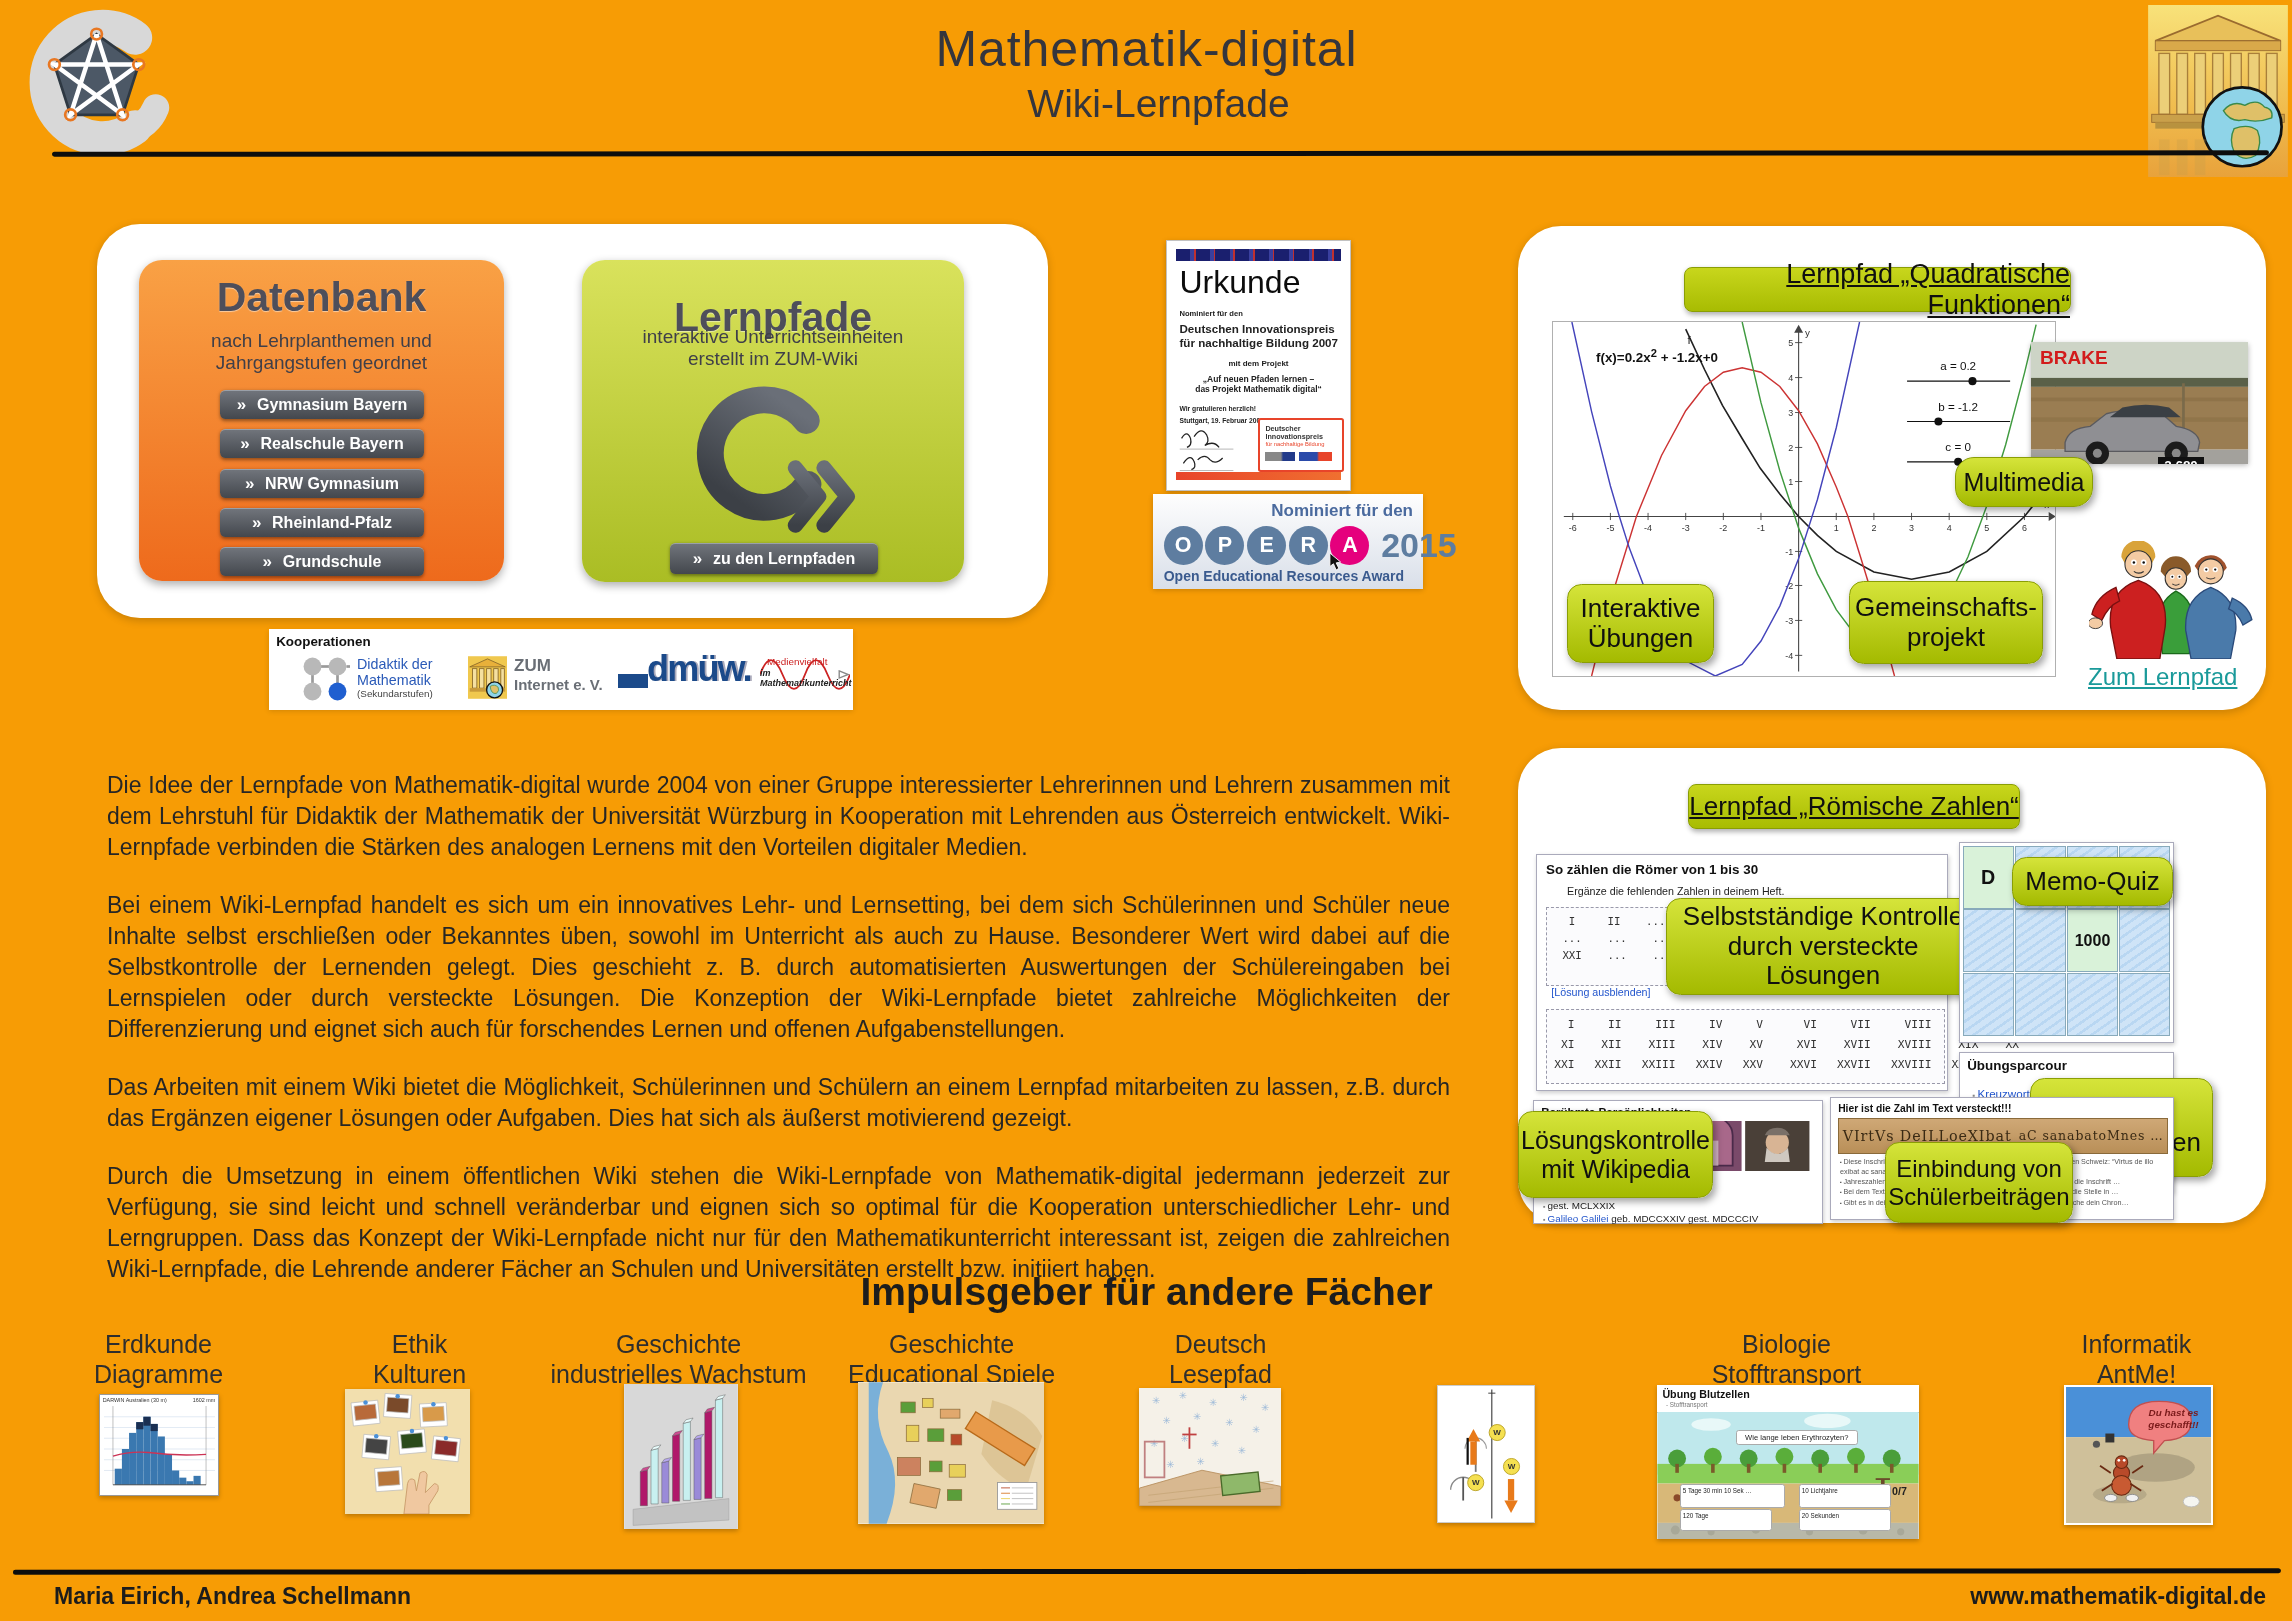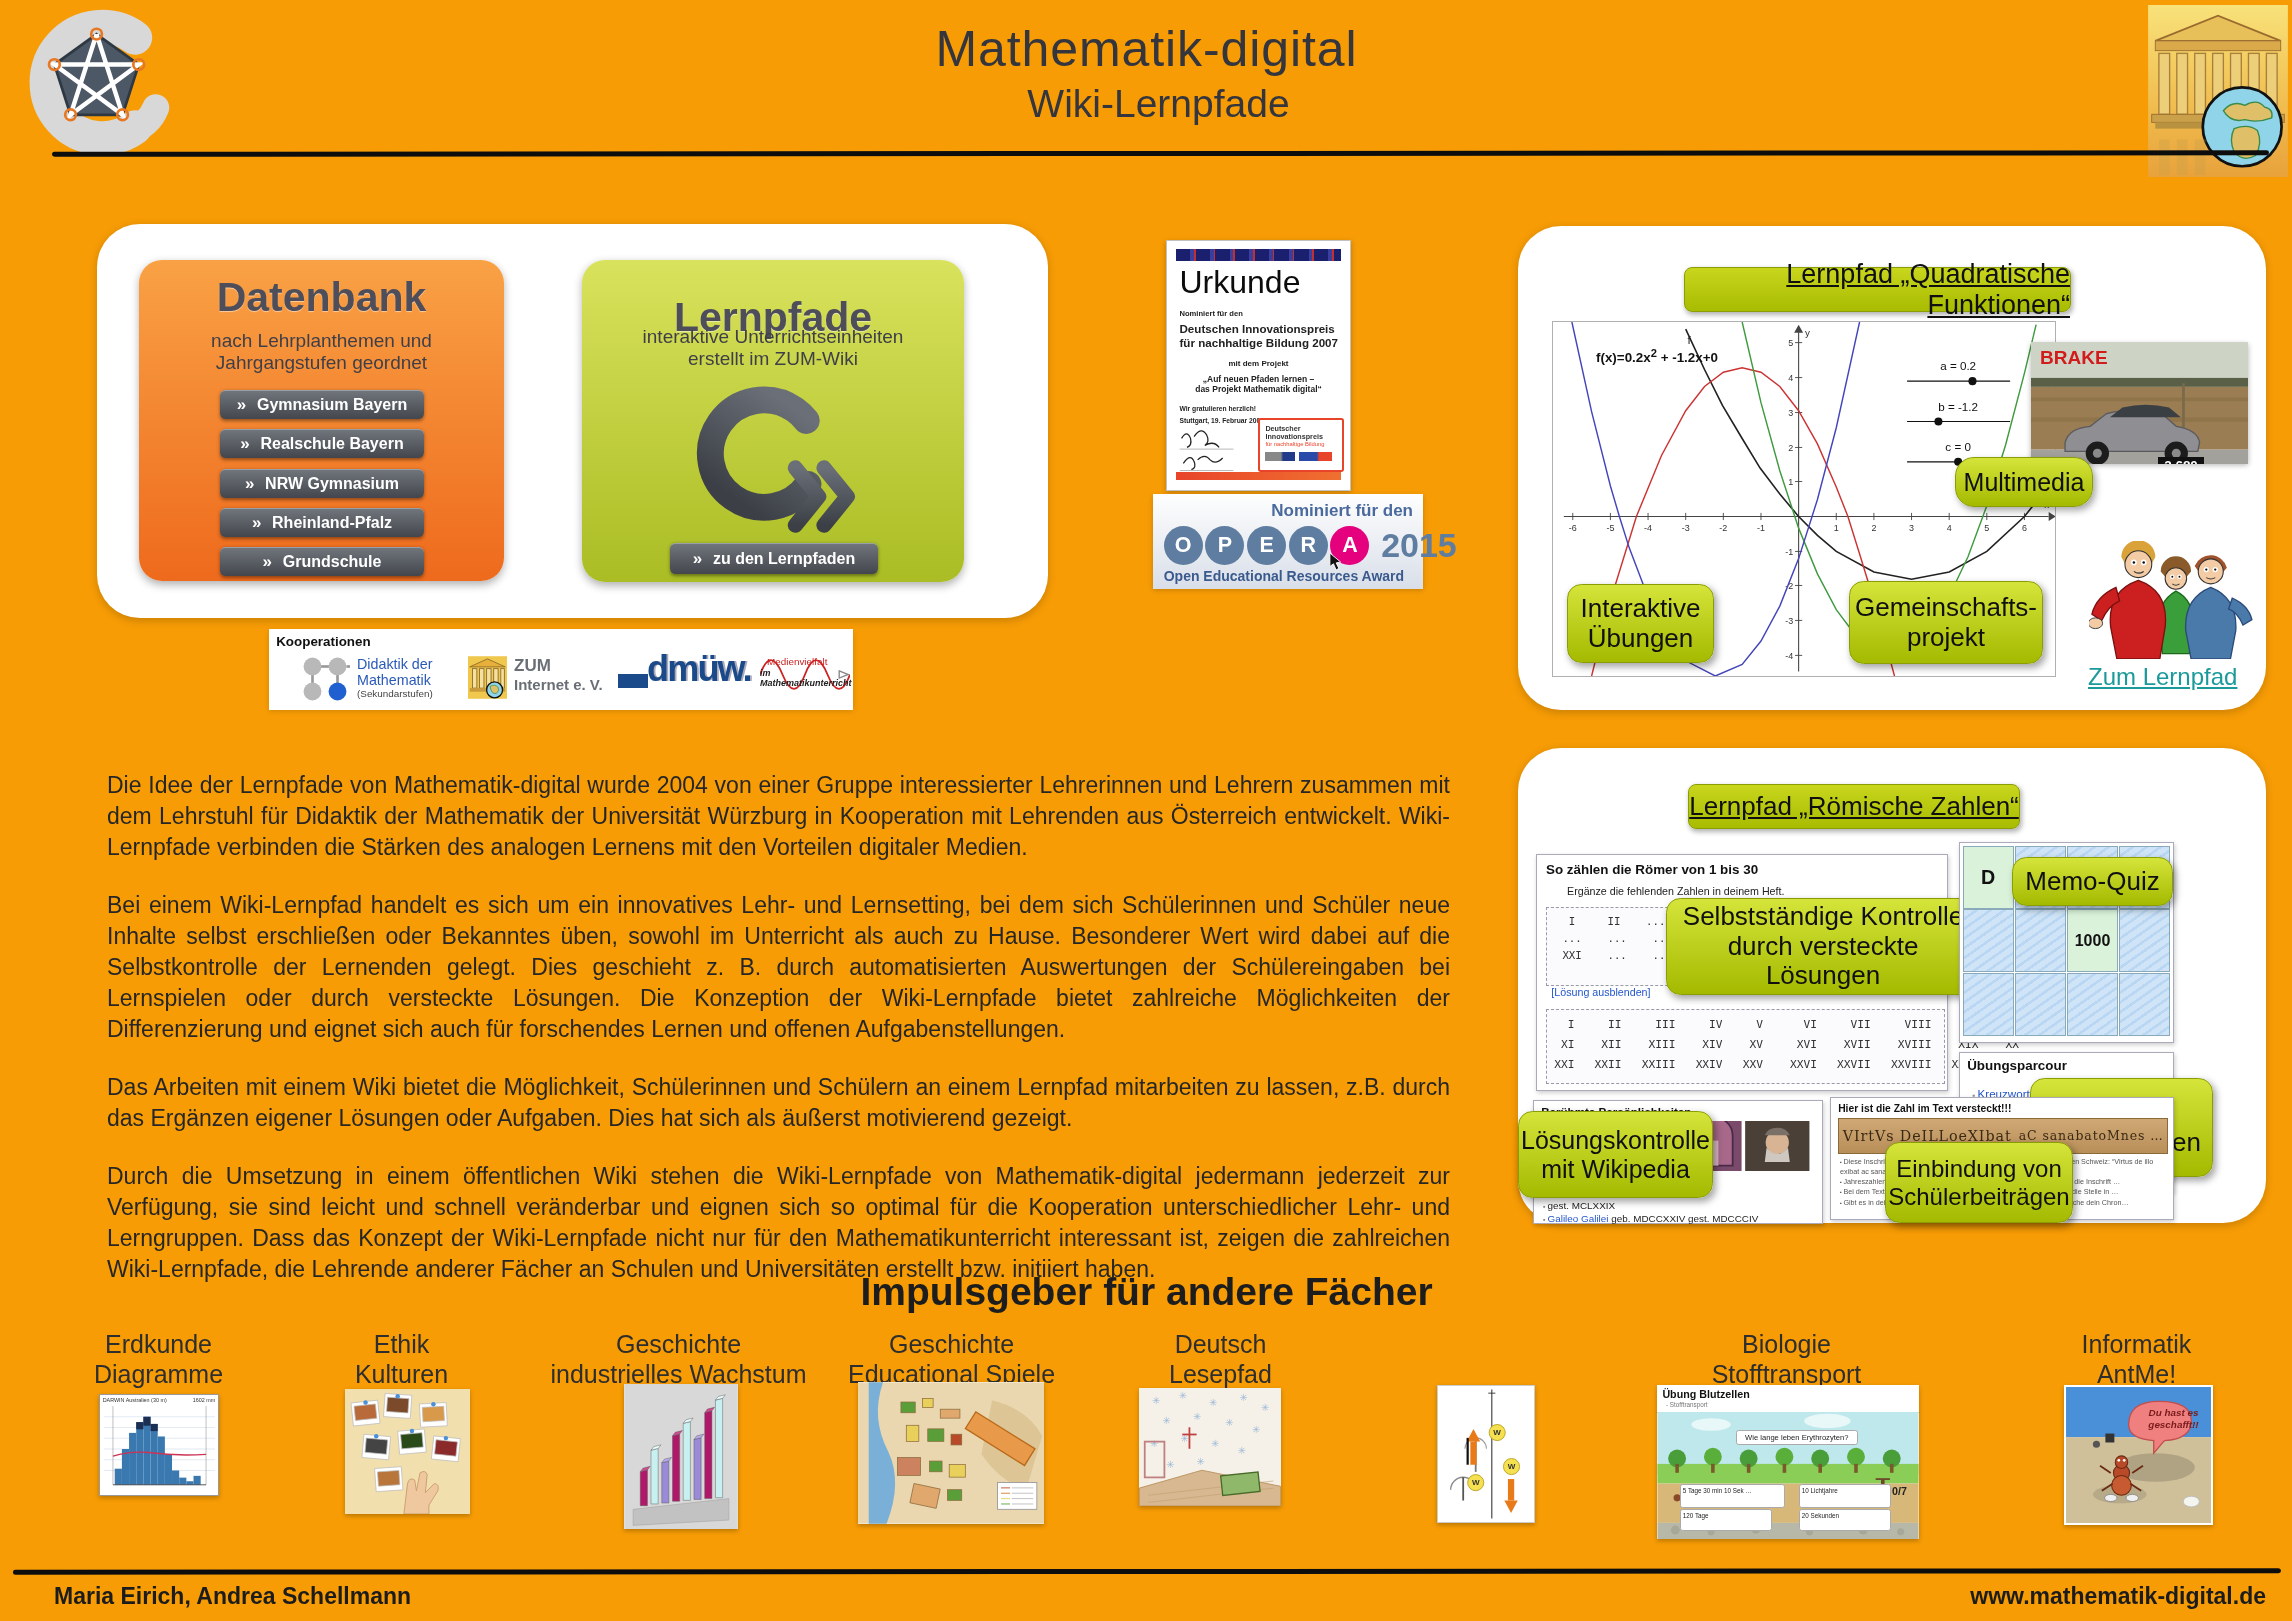--- a/index.html
+++ b/index.html
@@ -491,21 +491,21 @@
         <span>Schülerbeiträgen</span>
     </div>
   </div>
 
   <div class="abs ig-title">Impulsgeber für andere Fächer</div>
 
   <div class="ig-col" style="left:15px;">
     <div>Erdkunde</div>
       <div>Diagramme</div>
   </div>
-  <div class="ig-col" style="left:258px;">
+  <div class="ig-col" style="left:276px;">
     <div>Ethik</div>
       <div>Kulturen</div>
   </div>
   <div class="ig-col" style="left:535px;">
     <div>Geschichte</div>
       <div>industrielles Wachstum</div>
   </div>
   <div class="ig-col" style="left:808px;">
     <div>Geschichte</div>
       <div>Educational Spiele</div>

